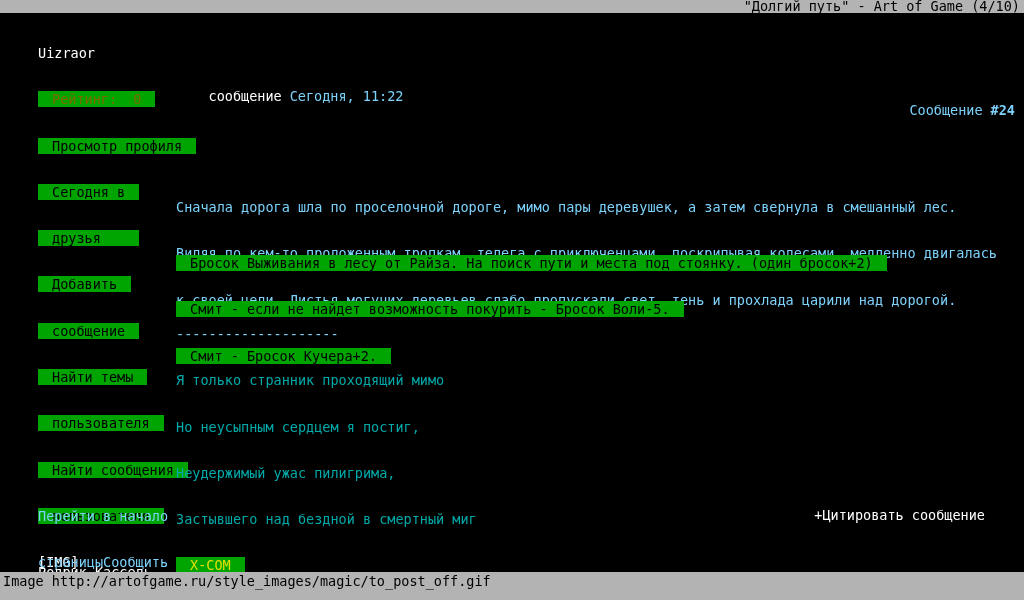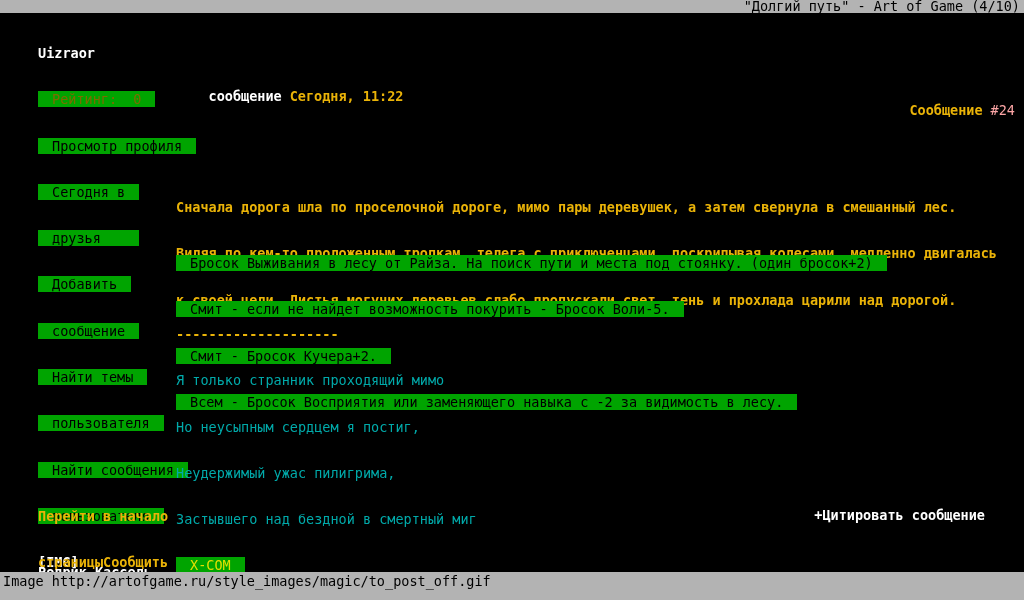--- a/index.html
+++ b/index.html
@@ -4,24 +4,24 @@
 <style>
   html,body{margin:0;padding:0;background:#000;}
   .screen{position:relative;width:1024px;height:600px;background:#000;overflow:hidden;
           font-family:"DejaVu Sans Mono", monospace;font-size:13.5px;color:#a8a8a8;}
   .abs{position:absolute;white-space:pre;}
   .row{height:14.3px;line-height:14.3px;white-space:pre;}
   .titlebar{position:absolute;top:0;left:0;width:1024px;height:13px;line-height:13px;
             background:#b3b3b3;color:#000;text-align:right;padding-right:4px;box-sizing:border-box;}
   .statusbar{position:absolute;top:572px;left:0;width:1024px;height:36px;line-height:19px;
              background:#b3b3b3;color:#000;padding-left:3px;box-sizing:border-box;}
-  .w{color:#ffffff;font-weight:bold;}
-  .t{color:#eab308;font-weight:bold;}
+  .w{color:#ffffff;font-weight:normal;}
+  .t{color:#7dd3fc;}
   .cy{color:#00aaaa;}
-  .y{color:#fca5a5;}
+  .y{color:#7dd3fc;font-weight:bold;}
   .g{background:#00a400;color:#000;padding:0 14px;}
   .g.olive{color:#7c6c00;}
   .g.yel{color:#e0e000;}
   .g.ext{padding-right:38px;}
   .sel{background:#0000aa;color:#ffffff;font-weight:bold;padding:0 1px;}
   .ml1{margin-left:8px;}
   .right{text-align:right;}
 </style>
 </head>
 <body>
@@ -85,21 +85,20 @@
   <div class="abs" style="top:168px;left:176px;">
     <div class="row"><span class="t">Сначала дорога шла по проселочной дороге, мимо пары деревушек, а затем свернула в смешанный лес.</span></div>
     <div class="row"><span class="t">Виляя по кем-то проложенным тропкам, телега с приключенцами, поскрипывая колесами, медленно двигалась</span></div>
     <div class="row"><span class="t">к своей цели. Листья могучих деревьев слабо пропускали свет, тень и прохлада царили над дорогой.</span></div>
   </div>
 
   <div class="abs" style="top:224px;left:176px;">
     <div class="row"><span class="g">Бросок Выживания в лесу от Райза. На поиск пути и места под стоянку. (один бросок+2)</span></div>
     <div class="row"><span class="g">Смит - если не найдет возможность покурить - Бросок Воли-5.</span></div>
     <div class="row"><span class="g">Смит - Бросок Кучера+2.</span></div>
-    <div class="row"><span class="g">Всем - Бросок Восприятия или заменяющего навыка с -2 за видимость в лесу.</span></div>
   </div>
 
   <div class="abs" style="top:295px;left:176px;">
     <div class="row"><span class="t">--------------------</span></div>
     <div class="row"><span class="cy">Я только странник проходящий мимо</span></div>
     <div class="row"><span class="cy">Но неусыпным сердцем я постиг,</span></div>
     <div class="row"><span class="cy">Неудержимый ужас пилигрима,</span></div>
     <div class="row"><span class="cy">Застывшего над бездной в смертный миг</span></div>
     <div class="row"><span class="g yel">X-COM</span></div>
     

